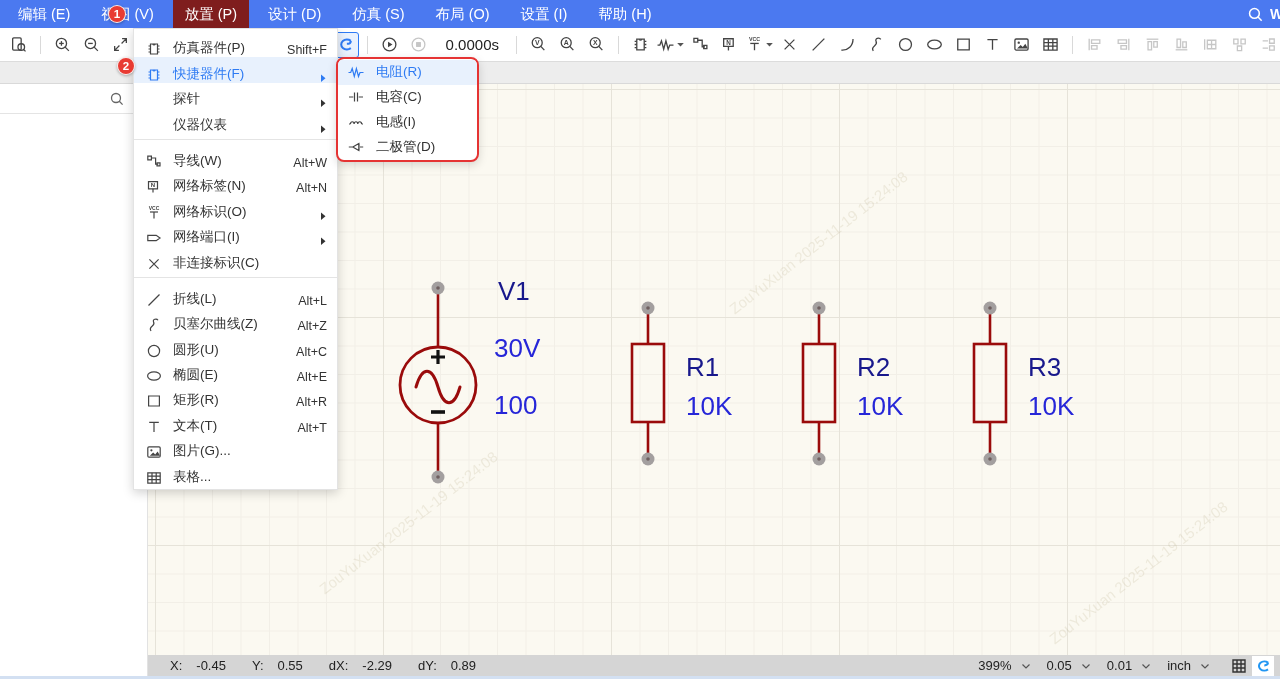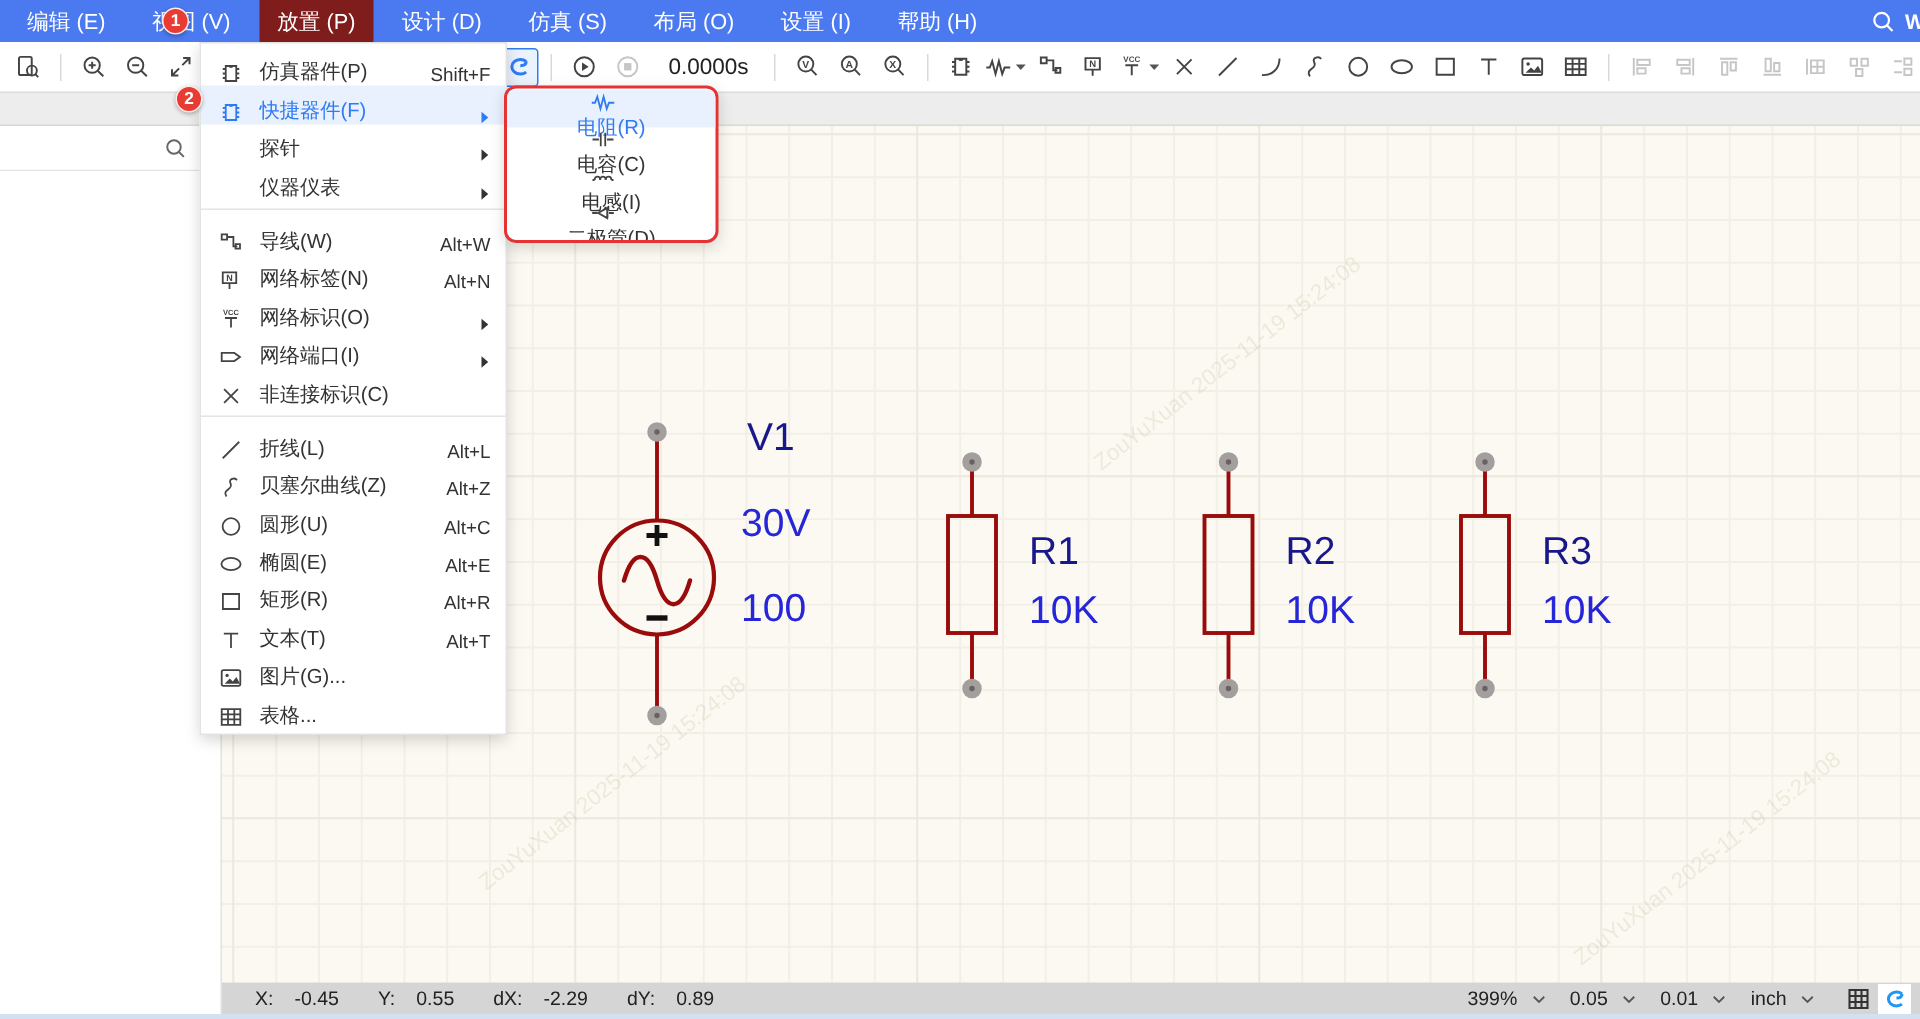--- a/index.html
+++ b/index.html
@@ -85,21 +85,21 @@
   .pm-label { white-space:nowrap; }
   .pm-right { margin-left:auto; font-size:12.5px; color:#333; display:flex; align-items:center; }
   .pm-arrow { margin-left:auto; display:flex; }
   .pm-sep { height:1px; background:#e4e4e4; margin:5px 0; }
 
   
   .submenu { position:absolute; left:336px; top:57px; width:143px;
     background:#fff; border:2px solid #e53333; border-radius:8px;
     box-shadow:0 3px 10px rgba(0,0,0,.15); z-index:31; padding:1px 0; overflow:hidden; }
   .sm-item { height:24.8px; display:flex; align-items:center; padding:0 10px;
-    font-size:13.5px; color:#333; cursor:pointer;flex-direction:column; }
+    font-size:13.5px; color:#333; cursor:pointer; }
   .sm-item.active { background:#e8f1fd; color:#2e7bf3; }
   .sm-icon { width:20px; height:16px; margin-right:8px; color:#444; display:flex; align-items:center; flex:none; }
   .sm-item.active .sm-icon { color:#2e7bf3; }
 
   
   .badge { position:absolute; width:18px; height:18px; border-radius:50%;
     background:#e83b33; border:1px solid rgba(255,255,255,.9); color:#fff;
     font-size:11.5px; font-weight:700; display:flex; align-items:center; justify-content:center;
     z-index:60; box-shadow:0 1px 3px rgba(0,0,0,.3); }
   #badge1 { left:108px; top:5px; }

